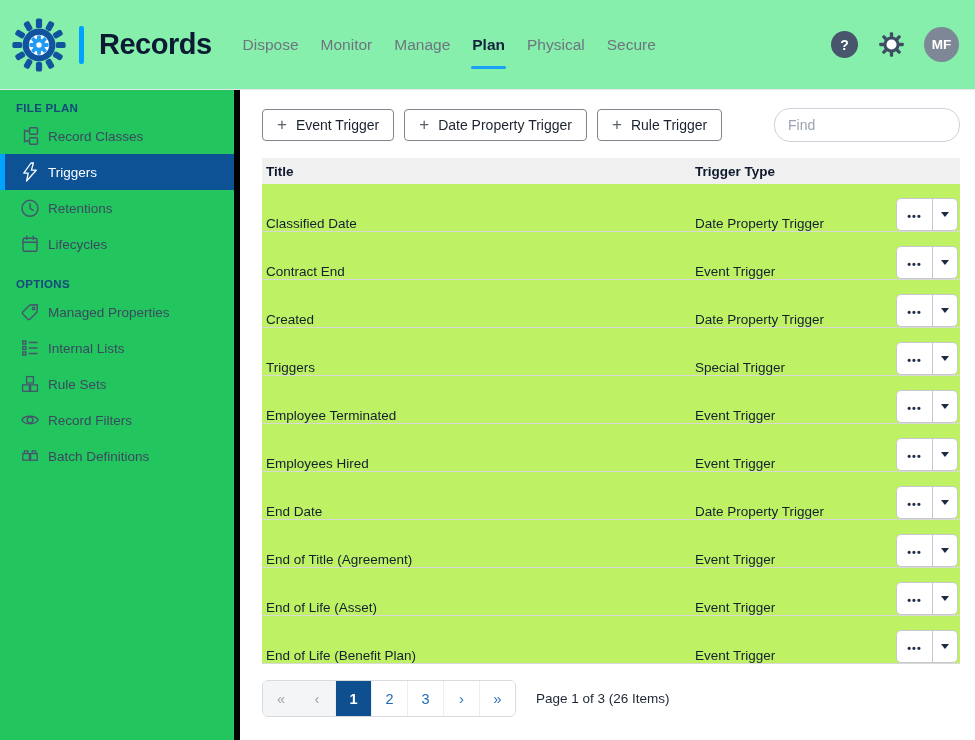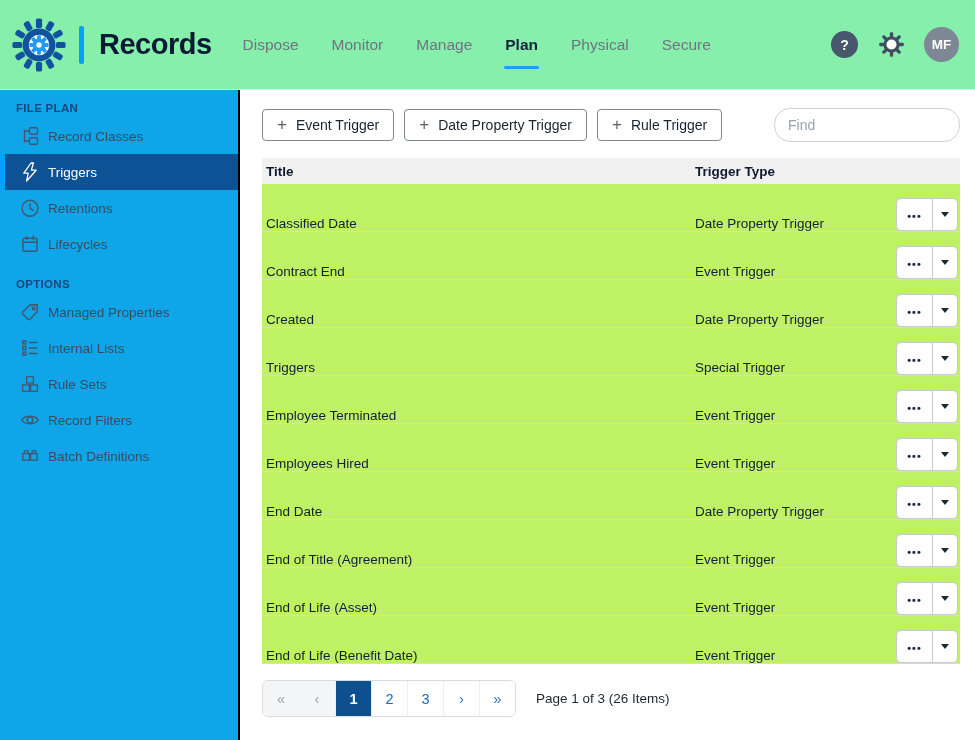--- a/index.html
+++ b/index.html
@@ -4,34 +4,34 @@
 <style>
   * { margin:0; padding:0; box-sizing:border-box; }
   body { font-family:"Liberation Sans", sans-serif; background:#fff; }
   .app { width:975px; height:740px; overflow:hidden; background:#fff; position:relative; }
 
   
   .header { height:90px; display:flex; align-items:center; padding:0 16px 0 10px; border-bottom:1px solid #e5e7ea; background:#86efac; }
   .logo { width:58px; height:58px; flex:0 0 auto; }
   .brand-bar { width:5px; height:38px; background:#00a2ff; border-radius:2px; margin:0 15px 0 11px; }
   .app-title { font-size:29px; font-weight:700; color:#0c1a33; letter-spacing:-0.5px; margin-right:30px; }
-  .nav { display:flex; gap:31px; align-items:center; height:100%; }
+  .nav { display:flex; gap:20px; align-items:center; height:100%; }
   .nav-item { font-size:15.5px; color:#6d757e; position:relative; cursor:pointer; padding:4px 1px; }
   .nav-item.active { color:#14233d; font-weight:700; }
   .nav-item.active::after { content:""; position:absolute; left:0; right:0; bottom:-11px; height:3px; background:#18a0fb; border-radius:2px; }
   .header-right { margin-left:auto; display:flex; align-items:center; gap:19px; }
   .help-btn { width:27px; height:27px; border-radius:50%; background:#47566b; color:#fff; display:flex; align-items:center; justify-content:center; font-size:14px; font-weight:700; cursor:pointer; }
   .settings-btn { width:28px; height:28px; display:flex; align-items:center; justify-content:center; cursor:pointer; }
   .avatar { width:35px; height:35px; border-radius:50%; background:#7e8795; color:#fff; display:flex; align-items:center; justify-content:center; font-size:13.5px; font-weight:700; cursor:pointer; }
 
   
   .body { display:flex; height:650px; }
 
   
-  .sidebar { width:240px; flex:0 0 240px; border-right:2px solid #000000; padding-top:12px; background:#0ea5e9; }
+  .sidebar { width:240px; flex:0 0 240px; border-right:6px solid #000000; padding-top:12px; background:#22c55e; }
   .section-title { margin:0 16px 4px 16px; font-size:11.5px; font-weight:700; color:#17477c; letter-spacing:.3px; }
   .section-title.second { margin-top:16px; }
   .side-item { height:36px; display:flex; align-items:center; gap:8px; padding-left:20px; color:#3c4a5f; font-size:13.5px; position:relative; cursor:pointer; }
   .side-item .sicon { width:20px; height:20px; display:flex; align-items:center; justify-content:center; color:#45566c; flex:0 0 auto; }
   .side-item.selected { background:#0d5295; color:#fff; }
   .side-item.selected .sicon { color:#fff; }
   .side-item.selected::before { content:""; position:absolute; left:0; top:0; bottom:0; width:5px; background:#00a2ff; }
 
   
   .main { flex:1; padding:18px 15px 0 22px; display:flex; flex-direction:column; }
@@ -374,21 +374,21 @@
             <div class="split-btn">
               <div class="split-more">•••</div>
               <div class="split-caret">
                   <span class="caret-down"></span>
                 </div>
             </div>
           </div>
         </div>
 
         <div class="trow">
-          <div class="col-title">End of Life (Benefit Date)</div>
+          <div class="col-title">End of Life (Benefit Plan)</div>
           <div class="col-type">Event Trigger</div>
           <div class="col-actions">
             <div class="split-btn">
               <div class="split-more">•••</div>
               <div class="split-caret">
                   <span class="caret-down"></span>
                 </div>
             </div>
           </div>
         </div>

